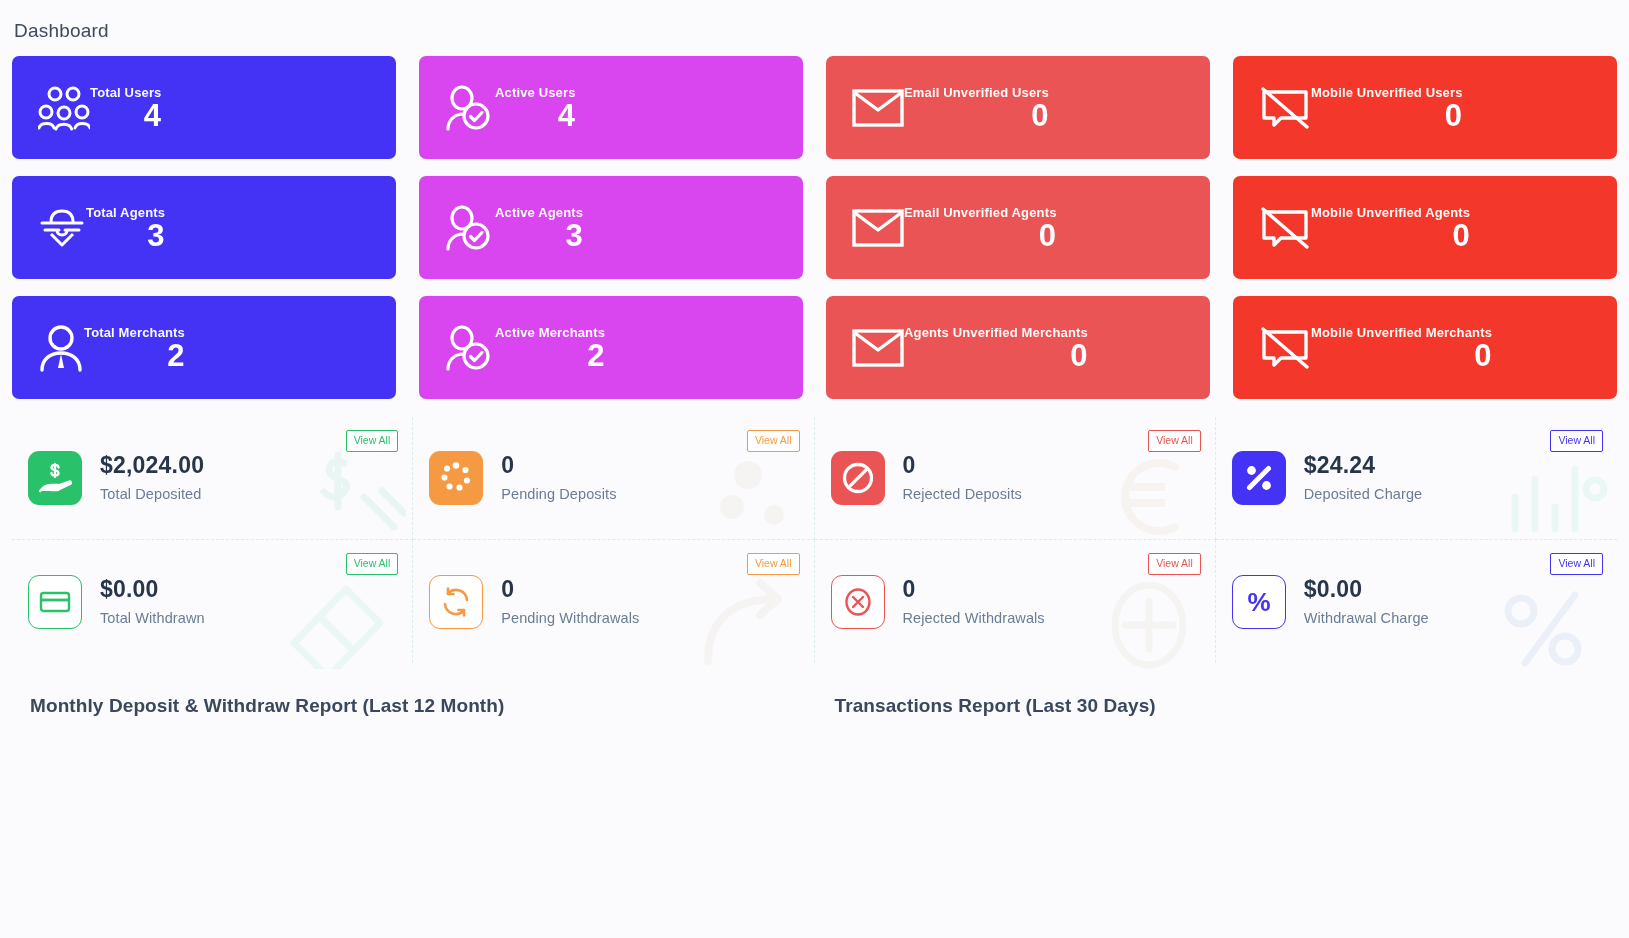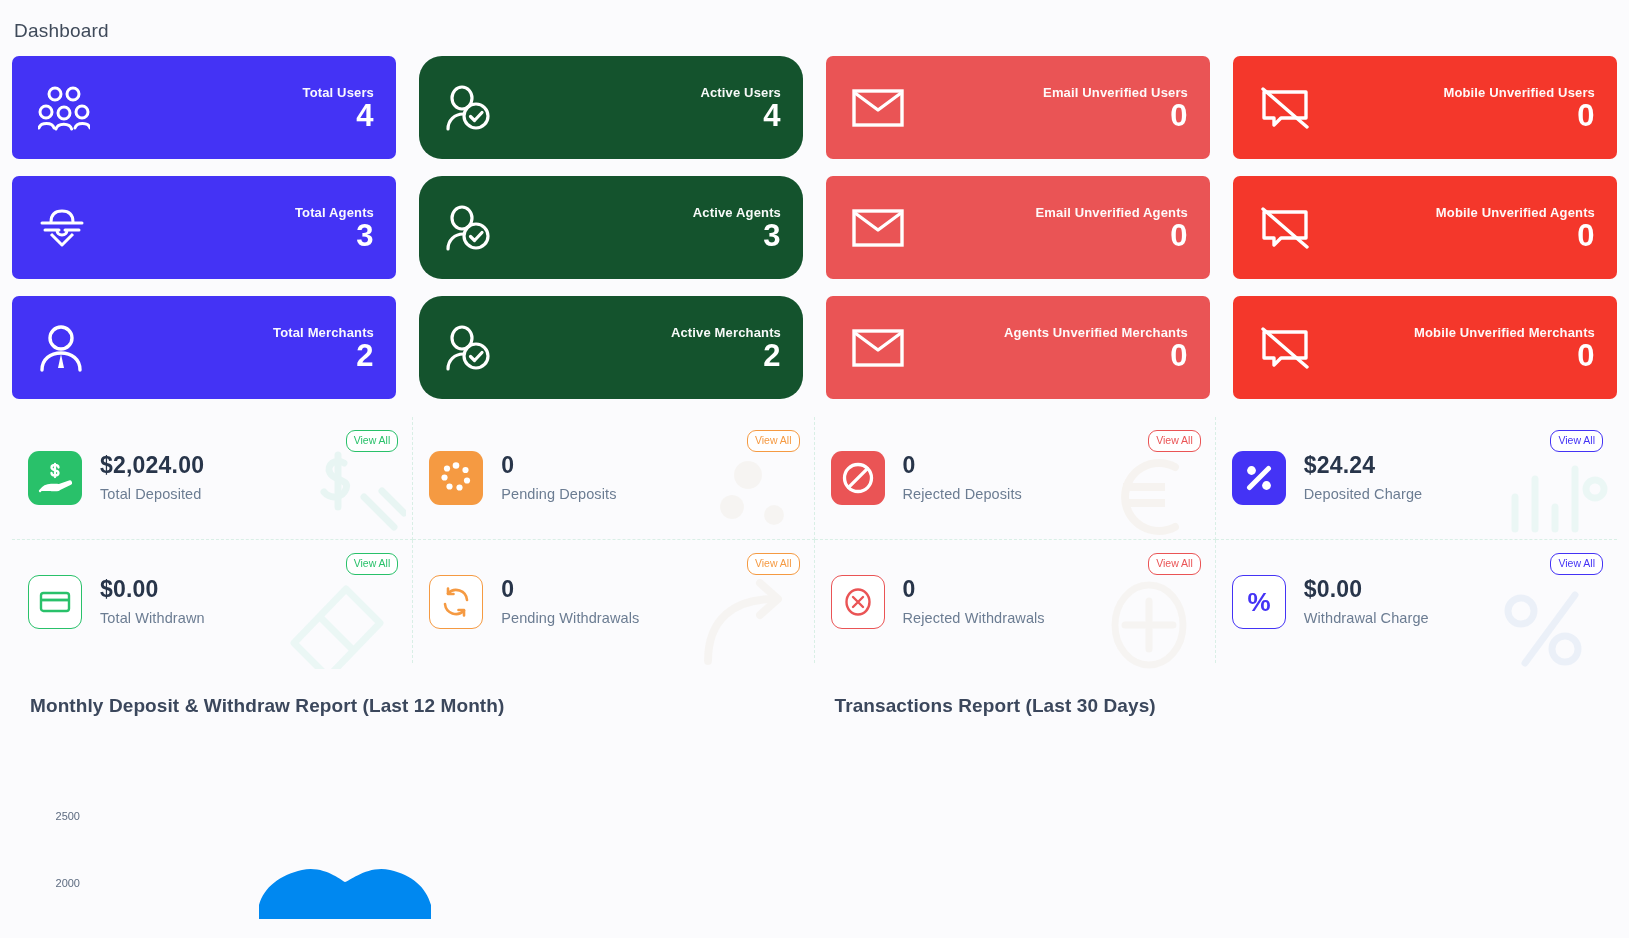--- a/index.html
+++ b/index.html
@@ -18,31 +18,31 @@
   }
 
   
   .stat-grid {
     display: grid;
     grid-template-columns: repeat(4, 1fr);
     column-gap: 23px; row-gap: 17px;
   }
   .stat-card {
     position: relative; height: 103px; border-radius: 7px;
-    display: flex; align-items: center; justify-content: space-between;
+    display: flex; align-items: center; justify-content: flex-start;
     padding: 0 22px 0 26px; color: #fff; overflow: hidden;
   }
   .stat-card .sc-icon { flex: 0 0 auto; display: block; }
   .stat-card .sc-icon svg { display: block; }
   .sc-text { text-align: right; line-height: 1; }
   .sc-label { font-size: 13px; font-weight: 700; letter-spacing: .15px; opacity: .97; }
   .sc-value { font-size: 31px; font-weight: 700; margin-top: 9px; letter-spacing: .5px; }
 
   .bg-purple { background: #4433f5; }
-  .bg-green  { background: #14532d; border-radius: 23px; }
+  .bg-green  { background: #d946ef; }
   .bg-red-soft { background: #ea5455; }
   .bg-red-strong { background: #f4372b; }
 
   
   .widget-grid {
     margin-top: 18px;
     display: grid;
     grid-template-columns: repeat(4, 1fr);
   }
   .widget-cell {
@@ -60,21 +60,21 @@
     display: flex; align-items: center; justify-content: center;
   }
   .w-iconbox svg { display: block; }
   .w-text { margin-left: 18px; line-height: 1; }
   .w-value { font-size: 23px; font-weight: 700; color: #28354a; letter-spacing: .2px; }
   .w-label { font-size: 14.5px; color: #6b7c92; margin-top: 10px; letter-spacing: .1px; }
 
   .view-all {
     position: absolute; top: 13px; right: 14px;
     font-size: 10.5px; line-height: 1;
-    padding: 4px 7px 5px 7px; border-radius: 9px;
+    padding: 4px 7px 5px 7px; border-radius: 2px;
     border: 1px solid currentColor; background: #fff;
     white-space: nowrap; cursor: pointer;
   }
   .va-green  { color: #29c16a; }
   .va-orange { color: #f59a42; }
   .va-red    { color: #ea5455; }
   .va-purple { color: #4433f5; }
 
   
   .w-art { position: absolute; right: 6px; bottom: -6px; opacity: .30; pointer-events: none; }
@@ -438,32 +438,20 @@
      </span>
      <span class="view-all va-purple">View All</span>
       </div>
     </div>
 
 
   <div class="charts">
 
     <div class="chart-panel">
       <div class="chart-title">Monthly Deposit &amp; Withdraw Report (Last 12 Month)</div>
-      <div class="chart-body">
-        <svg width="800" height="192" viewBox="0 0 800 192">
-          <text class="ytick" x="68" y="93" text-anchor="end" font-size="11" fill="#5d6b80">2500</text>
-          <text class="ytick" x="68" y="160" text-anchor="end" font-size="11" fill="#5d6b80">2000</text>
-          <text class="ytick" x="68" y="228" text-anchor="end" font-size="11" fill="#5d6b80">1500</text>
-          <path d="M 247 192 L 247 178 C 252 160 268 148 290 143
-                   C 312 138 330 154 333 155
-                   C 338 154 356 138 378 143
-                   C 400 148 414 160 419 178
-                   L 419 192 Z" fill="#0088f0"></path>
-        </svg>
-      </div>
     </div>
 
     <div class="chart-panel">
       <div class="chart-title">Transactions Report (Last 30 Days)</div>
     </div>
 
   </div>
 </div>
 
 </body></html>

